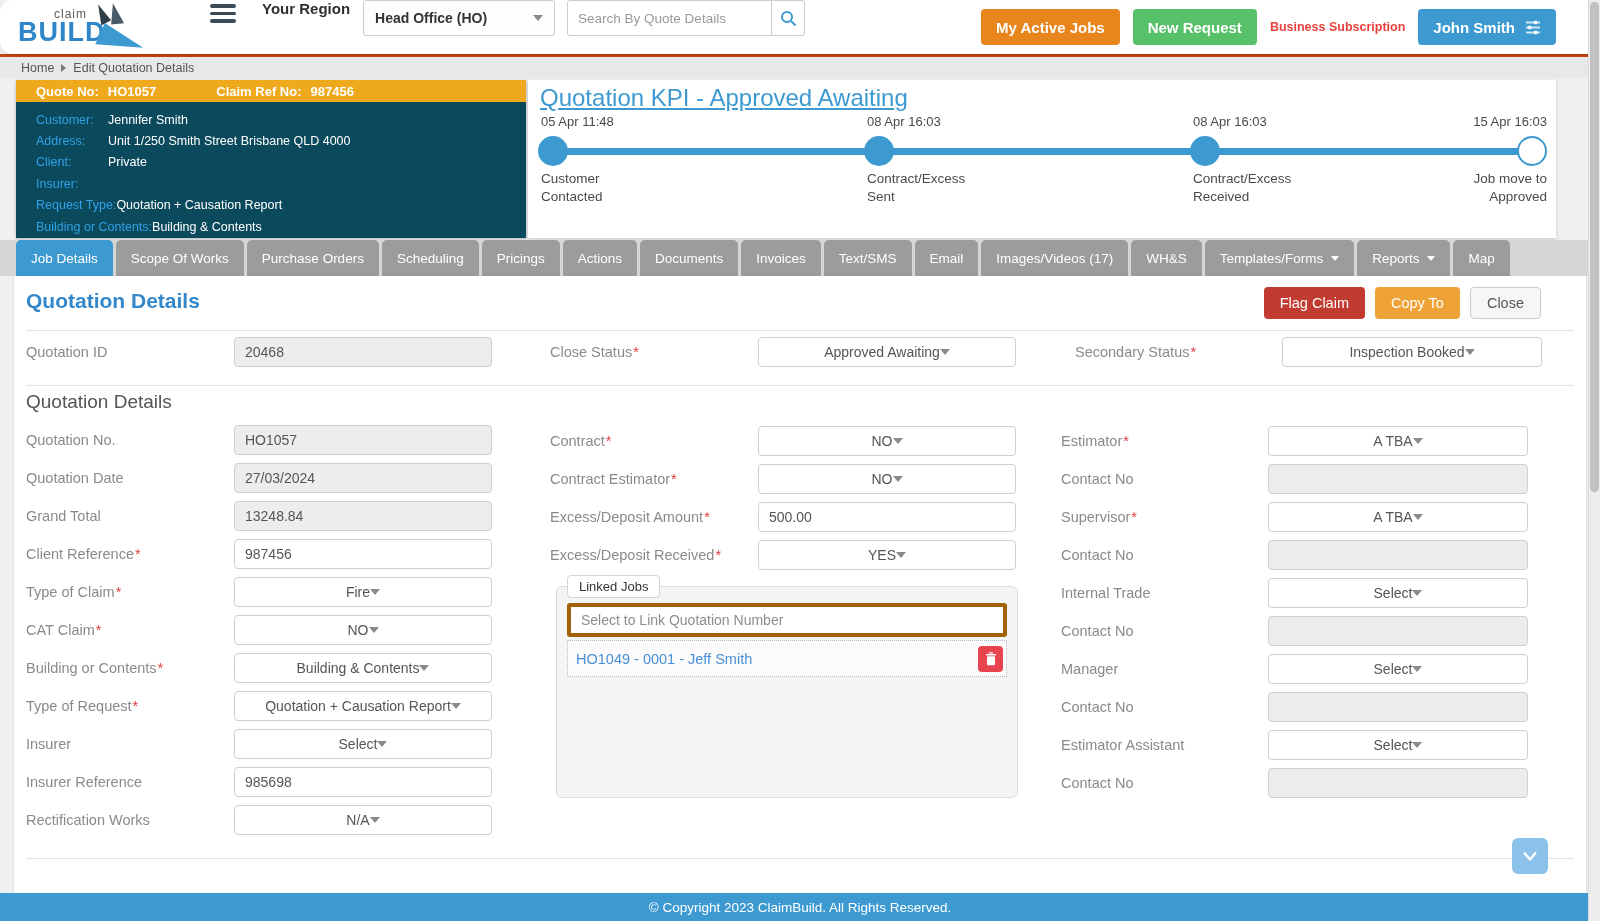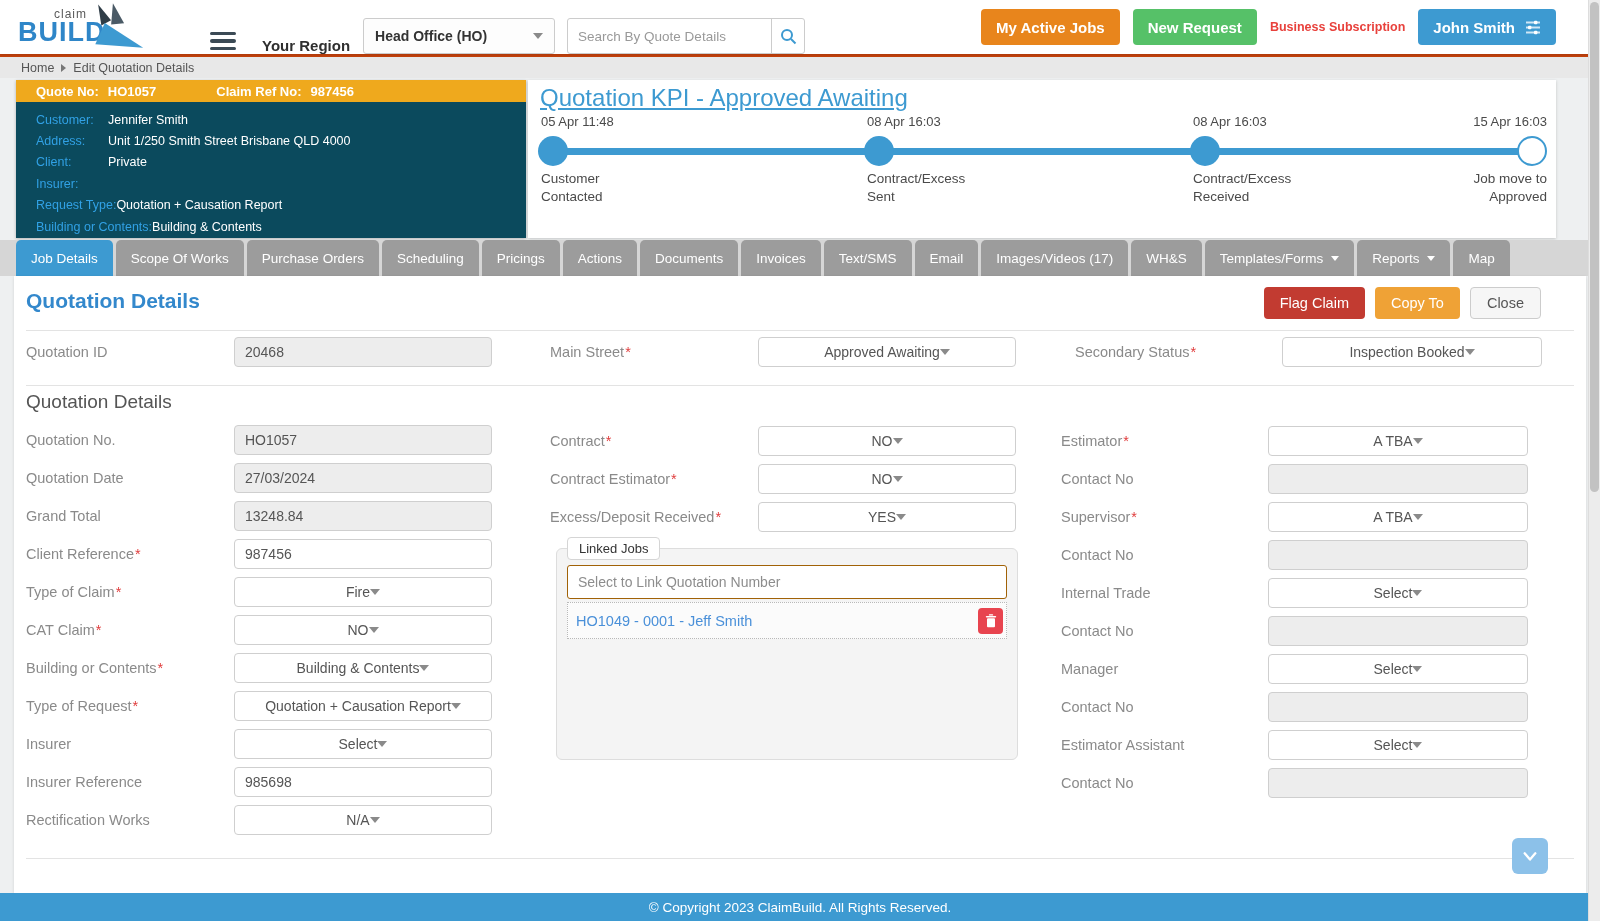--- a/index.html
+++ b/index.html
@@ -3,21 +3,21 @@
 <meta charset="utf-8">
 <style>
   * { box-sizing: border-box; margin: 0; padding: 0; }
   html,body { width:1600px; height:921px; }
   body {
     font-family: "Liberation Sans", "DejaVu Sans", sans-serif;
     background:#eef0f1; position:relative; overflow:hidden; color:#555;
   }
   
   .topbar { position:absolute; left:0; top:0; right:0; height:54px; background:#fff;
-            display:flex; align-items:flex-end; box-shadow:0 1px 2px rgba(0,0,0,.12); z-index:5; }
+            display:flex; align-items:flex-start; box-shadow:0 1px 2px rgba(0,0,0,.12); z-index:5;border-radius:12px; }
   .logo { position:relative; width:188px; height:54px; flex:none; }
   .logo-claim { position:absolute; left:54px; top:7px; font-size:12px; color:#5a5a5a; letter-spacing:1px; }
   .logo-build { position:absolute; left:18px; top:17px; font-size:27px; font-weight:bold; color:#2f86c8; letter-spacing:1px; }
   .lg-t1 { position:absolute; left:96px; top:4px; width:0; height:0;
            border-left:7px solid transparent; border-right:4px solid transparent;
            border-bottom:20px solid #2f3d47; transform:rotate(-28deg); }
   .lg-t2 { position:absolute; left:110px; top:3px; width:0; height:0;
            border-left:4px solid transparent; border-right:9px solid transparent;
            border-bottom:21px solid #4a5a66; transform:rotate(-6deg); }
   .lg-t3 { position:absolute; left:96px; top:24px; width:0; height:0;
@@ -109,21 +109,21 @@
   .col-right { position:absolute; left:1047px; top:150px; width:475px; }
   .col-right .flabel { width:207px; }
   .col-right .fctrl { width:260px; }
   
   .linked-fieldset { position:relative; margin:16px 0 0 6px; width:462px; height:212px;
                      background:#f4f4f4; border:1px solid #ddd; border-radius:6px; }
   .linked-legend { position:absolute; left:10px; top:-12px; height:23px; background:#fff;
                    border:1px solid #d5d5d5; border-radius:4px; padding:0 11px; display:flex;
                    align-items:center; font-size:13px; font-weight:normal; color:#333; }
   .linked-input { display:block; margin:16px 10px 0; width:calc(100% - 20px); height:34px;
-                  border:1px solid #a16207; border-radius:3px; font-size:14px; color:#555;
+                  border:4px solid #a16207; border-radius:3px; font-size:14px; color:#555;
                   padding:0 10px; font-family:inherit; outline:none; }
   .linked-input::placeholder { color:#8d8d8d; }
   .linked-item { position:relative; margin:3px 10px 0; height:37px; display:flex; align-items:center;
                  border:1px dotted #b9b9b9; background:#fbfbfb; padding-left:8px;
                  font-size:14.5px; color:#4a90d9; }
   .del-btn { position:absolute; right:3px; top:5px; width:25px; height:26px; background:#e8444f;
              border:none; border-radius:4px; display:flex; align-items:center; justify-content:center; cursor:pointer; }
   
   .footer { position:absolute; left:0; bottom:0; right:0; height:28px; background:#3d9ad1;
             color:#fff; font-size:13.5px; display:flex; align-items:center; justify-content:center; }
@@ -292,21 +292,21 @@
     <button class="btn btn-close">Close</button>
   </div>
   <div class="hr hr1"></div>
 
   <div class="toprow">
     <div class="tg tg1">
       <label class="flabel">Quotation ID</label>
       <input class="fctrl ro" readonly="" value="20468" style="">
     </div>
     <div class="tg tg2">
-      <label class="flabel"><span class="req">Main Street</span></label>
+      <label class="flabel"><span class="req">Close Status</span></label>
       <div class="fctrl fselect">
         <span>Approved Awaiting</span>
         <span class="caret"></span>
       </div>
     </div>
     <div class="tg tg3">
       <label class="flabel"><span class="req">Secondary Status</span></label>
       <div class="fctrl fselect">
         <span>Inspection Booked</span>
         <span class="caret"></span>
@@ -389,20 +389,24 @@
         <span>NO</span>
         <span class="caret"></span>
       </div>
     </div>
     <div class="frow">
       <label class="flabel"><span class="req">Contract Estimator</span></label>
       <div class="fctrl fselect">
         <span>NO</span>
         <span class="caret"></span>
       </div>
+    </div>
+    <div class="frow">
+      <label class="flabel"><span class="req">Excess/Deposit Amount</span></label>
+      <input class="fctrl" value="500.00" style="">
     </div>
     <div class="frow">
       <label class="flabel"><span class="req">Excess/Deposit Received</span></label>
       <div class="fctrl fselect">
         <span>YES</span>
         <span class="caret"></span>
       </div>
     </div>
 
     <div class="linked-fieldset">

